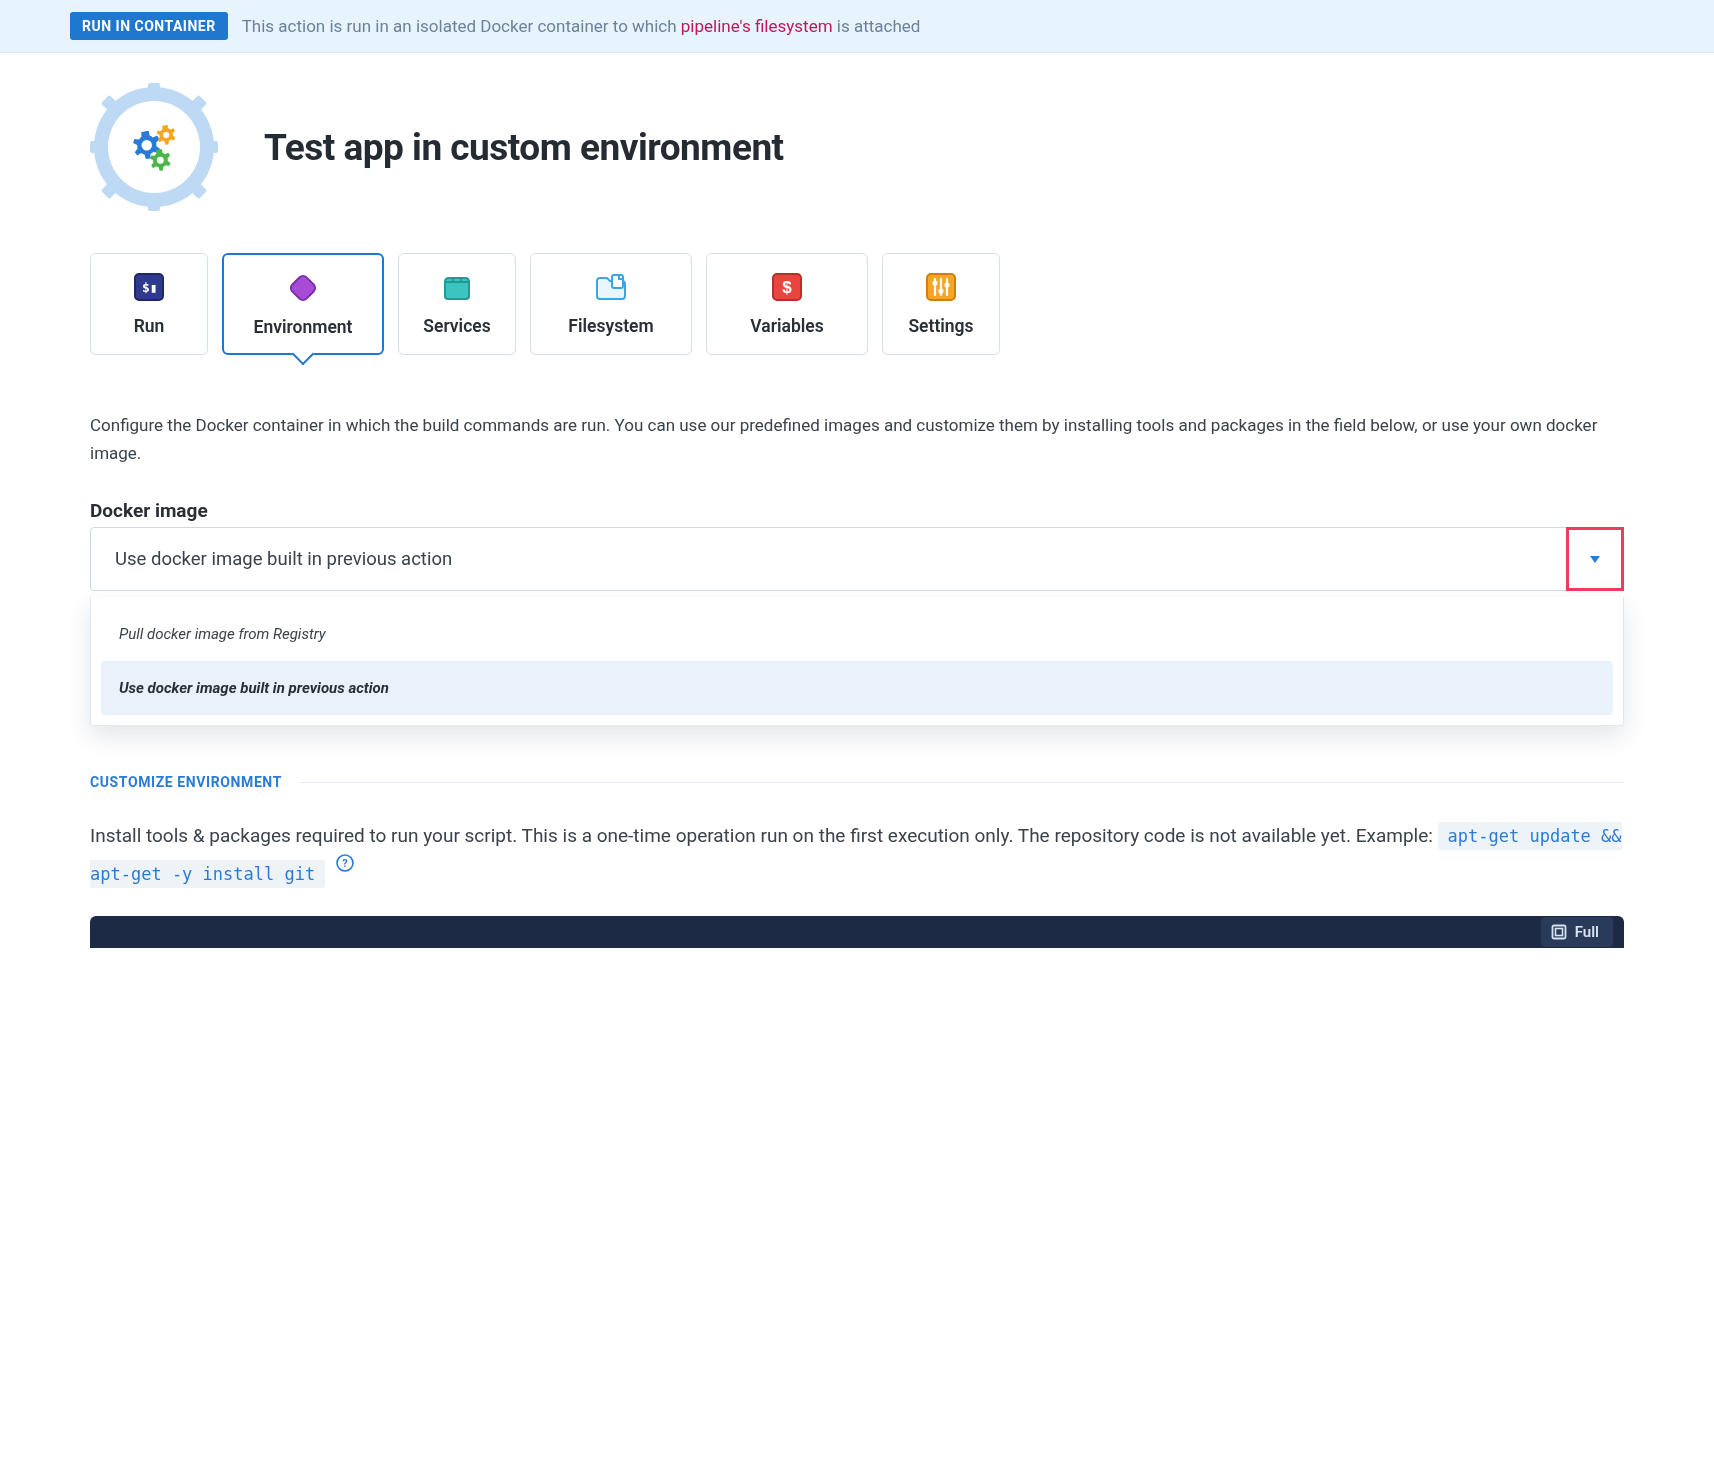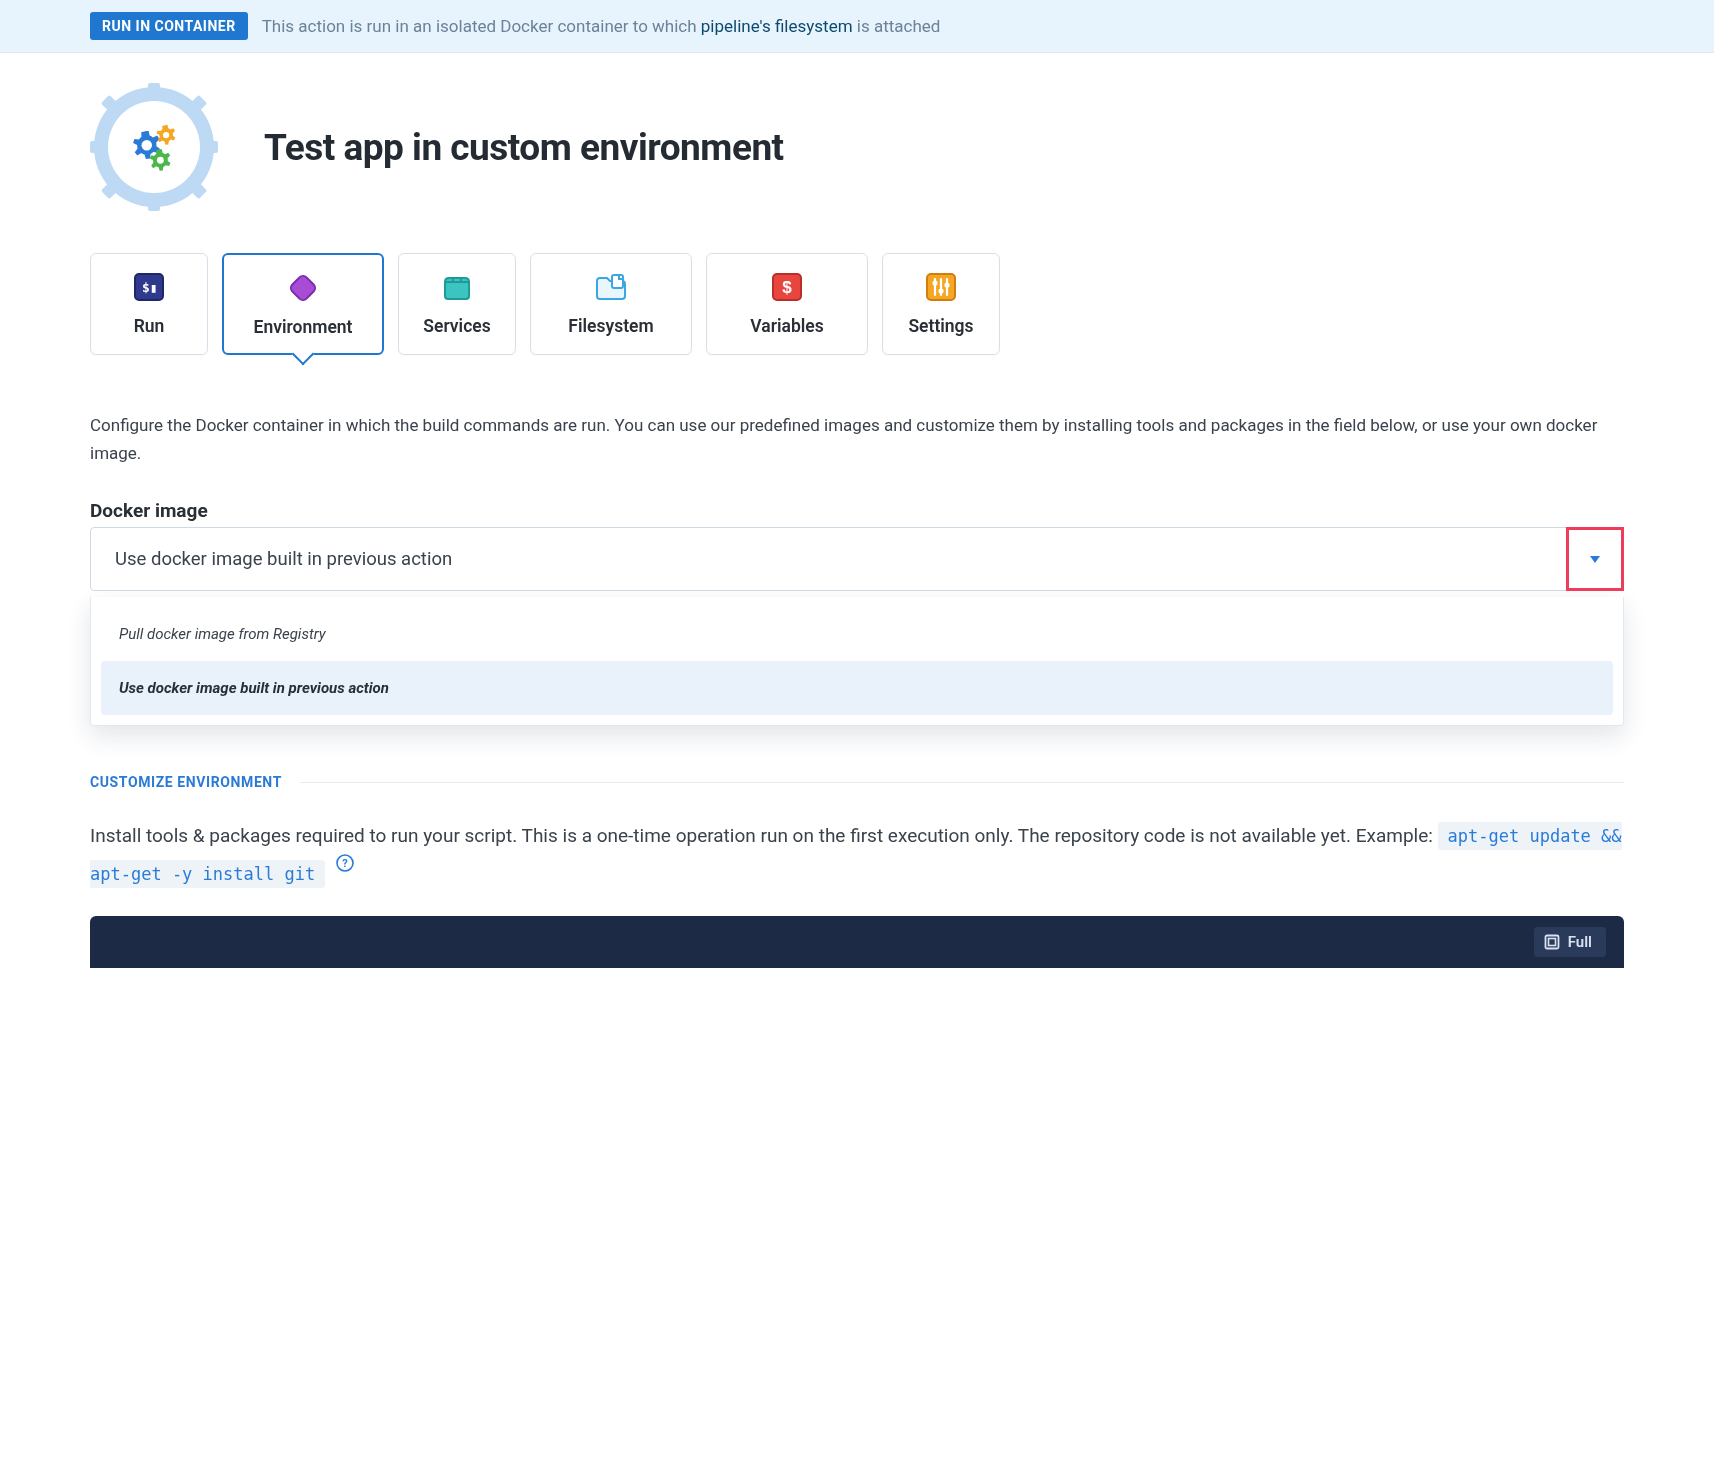--- a/index.html
+++ b/index.html
@@ -1,37 +1,37 @@
 <!DOCTYPE html>
 <html><head>
 <meta charset="utf-8">
 <style>
   * { box-sizing: border-box; margin: 0; padding: 0; }
   body { font-family: -apple-system, BlinkMacSystemFont, "Segoe UI", Roboto, "Helvetica Neue", Arial, sans-serif; background: #fff; color: #333; }
   
   .banner {
     background: #e8f4fd;
-    padding: 12px 90px;
+    padding: 12px 70px;
     display: flex;
     align-items: center;
     gap: 14px;
     font-size: 17px;
     border-bottom: 1px solid #e0e8ef;
   }
   .badge {
     background: #1f77d0;
     color: #fff;
     font-weight: 700;
     font-size: 14px;
     letter-spacing: 0.5px;
     padding: 6px 12px;
     border-radius: 3px;
   }
   .banner-text { color: #6b829a; }
-  .banner-link { color: #0c4a6e; text-decoration: none; }
+  .banner-link { color: #be185d; text-decoration: none; }
   
   .content { padding: 30px 90px 0 90px; }
   
   .header-row {
     display: flex;
     align-items: center;
     gap: 46px;
     margin-bottom: 42px;
   }
   .gear-badge {
@@ -190,25 +190,25 @@
     display: inline-flex;
     width: 18px;
     height: 18px;
     vertical-align: super;
     margin-left: 6px;
   }
   
   .editor-bar {
     background: #1c2a46;
     border-radius: 6px 6px 0 0;
-    height: 52px;
+    height: 32px;
     display: flex;
     justify-content: flex-end;
     align-items: center;
-    padding: 0 18px;
+    padding: 0 11px;
   }
   .full-btn {
     background: #2a3a5a;
     border-radius: 4px;
     padding: 6px 14px 6px 10px;
     display: flex;
     align-items: center;
     gap: 8px;
     color: #d8e2f0;
     font-size: 15px;

